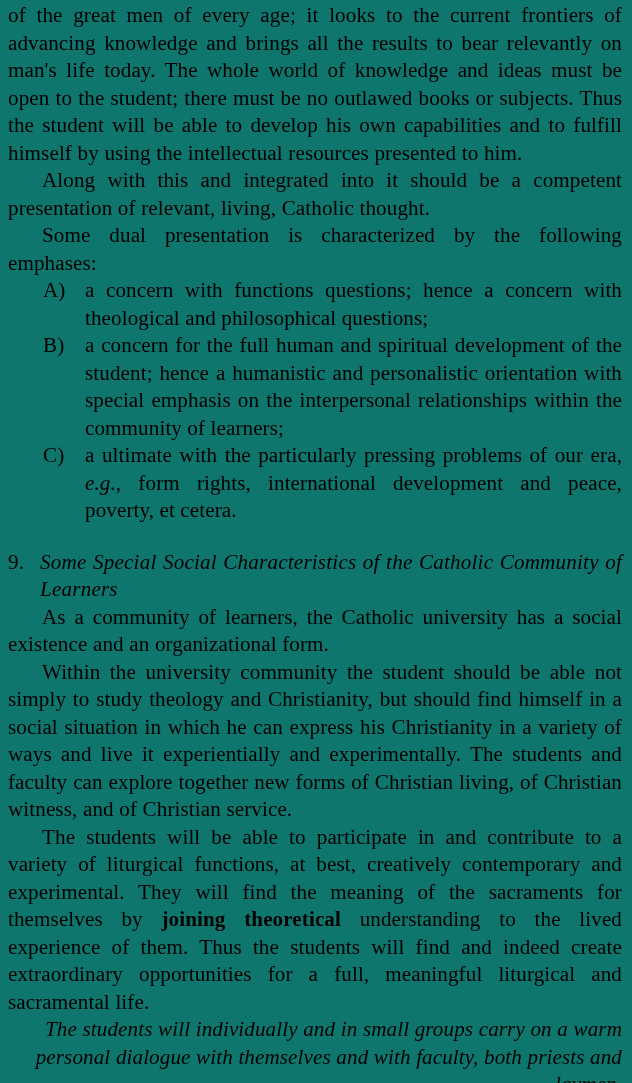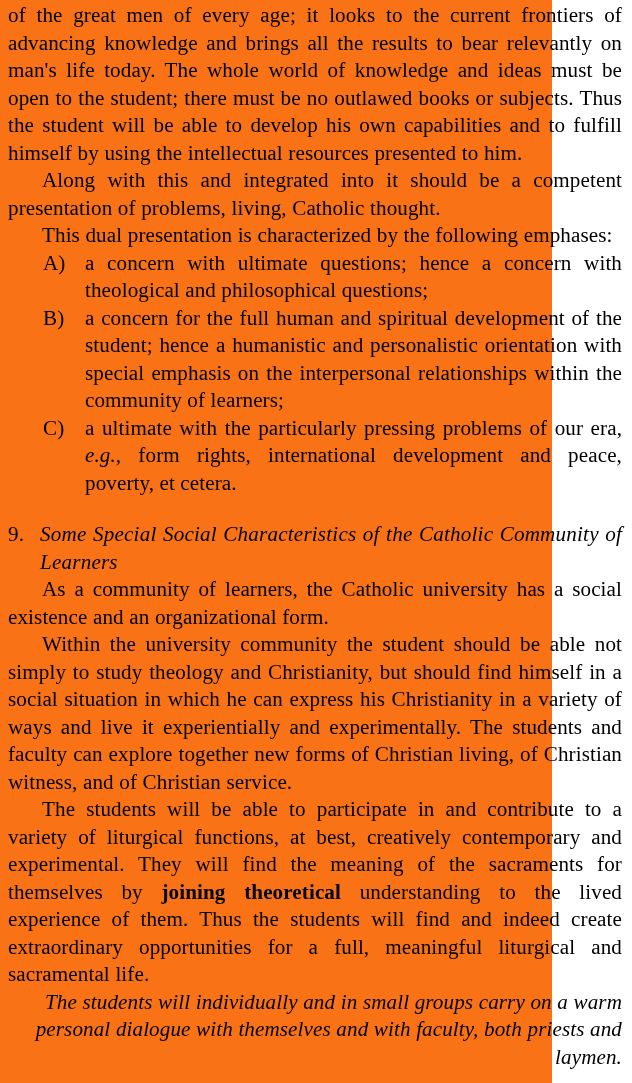--- a/index.html
+++ b/index.html
@@ -11,23 +11,23 @@
     width: 632px;
     height: 1083px;
     overflow: hidden;
     font-family: "Liberation Serif", "DejaVu Serif", serif;
     color: #000000;
     -webkit-font-smoothing: antialiased;
   }
 
   #page {
     position: relative;
-    width: 552px;
+    width: 632px;
     height: 1083px;
-    background: #f97316;
+    background: #0f766e;
     padding: 8px;
     box-sizing: border-box;
   }
 
   .col {
     position: absolute;
     left: 8px;
     top: 2px;
     width: 614px;
   }
@@ -103,28 +103,28 @@
   .ink-heavy { font-weight: 600; margin-top: 24px; }
 </style>
 </head>
 <body>
 
 <div id="page">
   <div class="col">
 
     <p class="para cont">of the great men of every age; it looks to the current frontiers of advancing knowledge and brings all the results to bear relevantly on man's life today. The whole world of knowledge and ideas must be open to the student; there must be no outlawed books or subjects. Thus the student will be able to develop his own capabilities and to fulfill himself by using the intellectual resources presented to him.</p>
 
-    <p class="para indent">Along with this and integrated into it should be a competent presentation of problems, living, Catholic thought.</p>
+    <p class="para indent">Along with this and integrated into it should be a competent presentation of relevant, living, Catholic thought.</p>
 
-    <p class="para indent">This dual presentation is characterized by the following emphases:</p>
+    <p class="para indent">Some dual presentation is characterized by the following emphases:</p>
 
     <ul class="lettered-list">
       <li>
         <span class="marker">A)</span>
-        <span>a concern with ultimate questions; hence a concern with theological and philosophical questions;</span>
+        <span>a concern with functions questions; hence a concern with theological and philosophical questions;</span>
       </li>
       <li>
         <span class="marker">B)</span>
         <span>a concern for the full human and spiritual development of the student; hence a humanistic and personalistic orientation with special emphasis on the interpersonal relationships within the community of learners;</span>
       </li>
       <li>
         <span class="marker">C)</span>
         <span>a ultimate with the particularly pressing problems of our era, </span><em class="inline-ital">e.g.,</em><span> form rights, international development and peace, poverty, et cetera.</span>
       </li>
     </ul>

